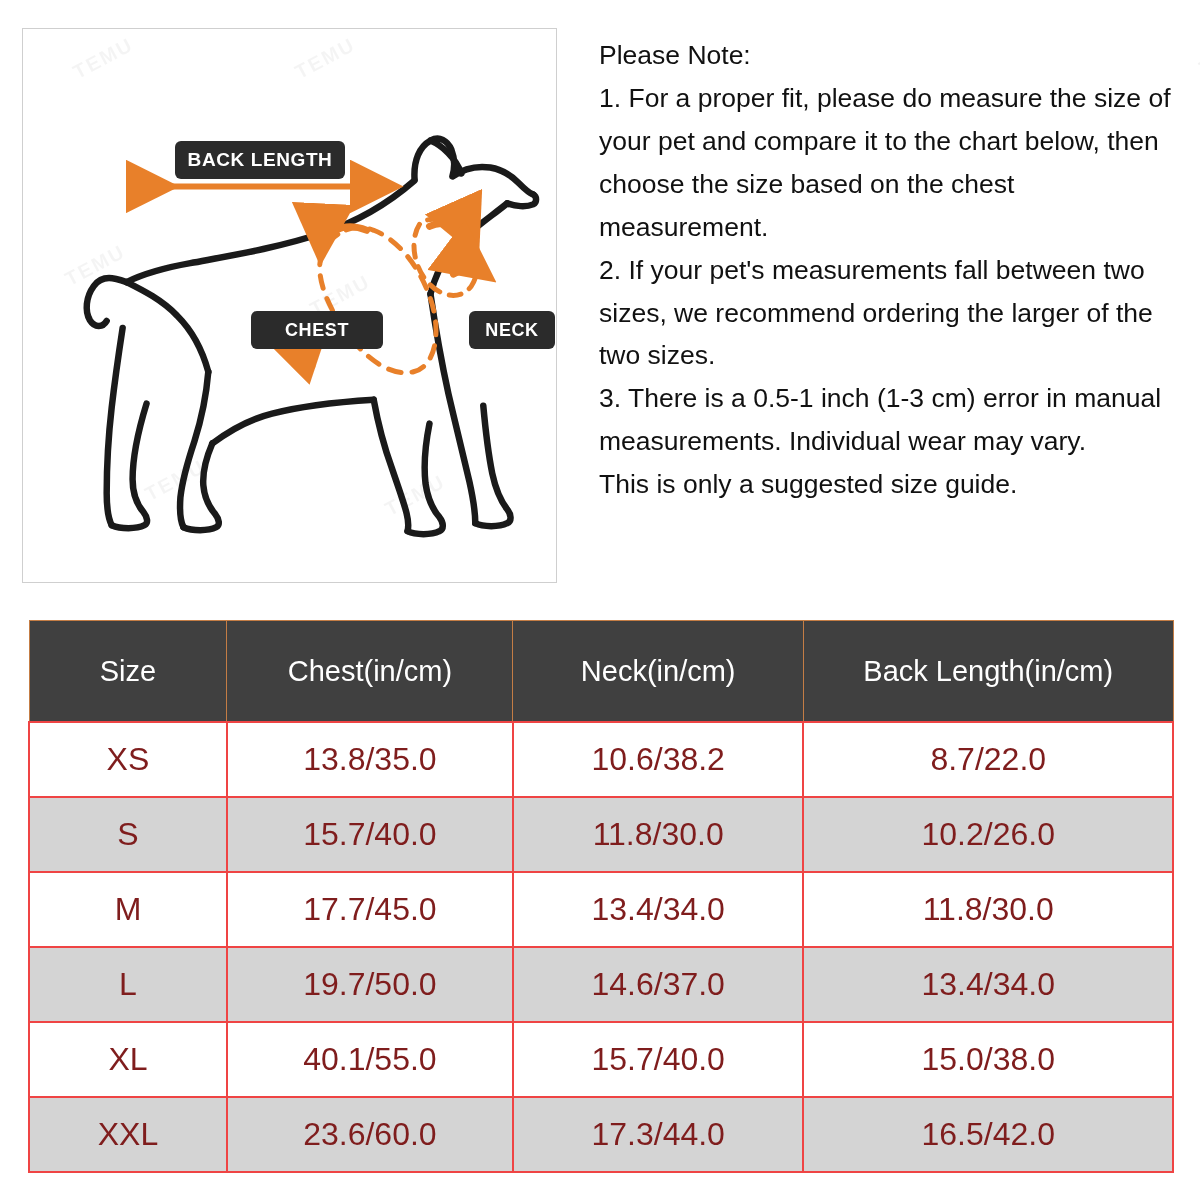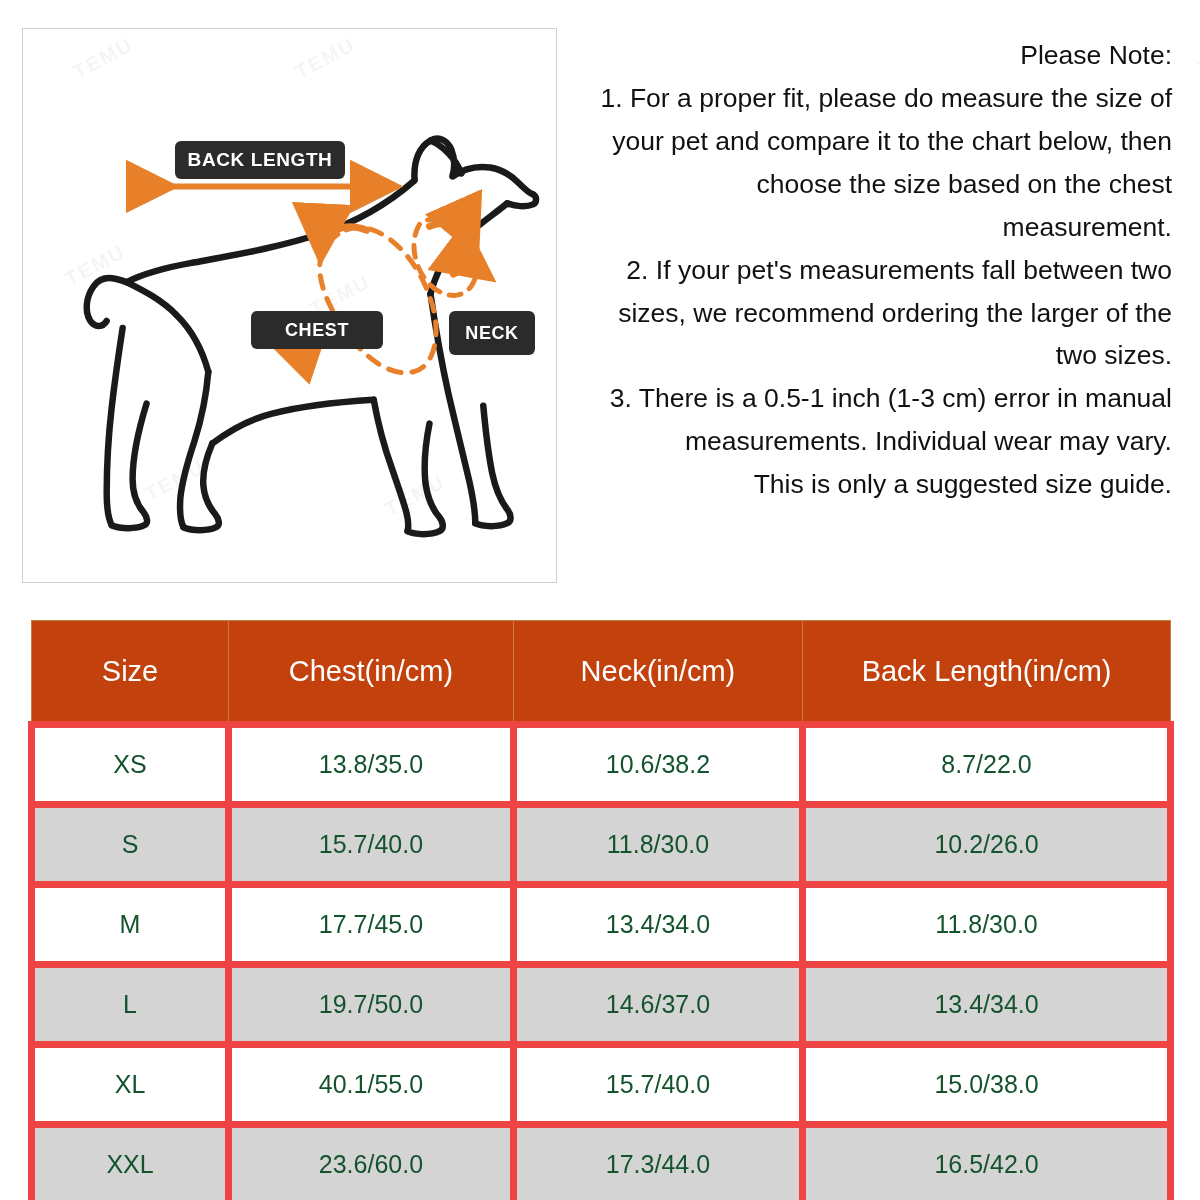--- a/index.html
+++ b/index.html
@@ -83,56 +83,55 @@
     border-radius: 6px;
     display: flex;
     align-items: center;
     justify-content: center;
     letter-spacing: 0.6px;
     white-space: nowrap;
     margin-top: 34px;
   }
   .tag-back  { left: 152px; top: 78px;  width: 170px; height: 38px; font-size: 19px; }
   .tag-chest { left: 228px; top: 248px; width: 132px; height: 38px; font-size: 18px; }
-  .tag-neck  { left: 426px; top: 248px; width: 86px;  height: 44px; font-size: 18px; }
+  .tag-neck  { left: 446px; top: 248px; width: 86px;  height: 38px; font-size: 18px; }
 
   
   .notes {
     flex: 1 1 auto;
     padding-left: 42px;
     padding-top: 6px;
     font-size: 26.5px;
     line-height: 1.62;
     color: #111111;
     position: relative;
-    text-align: right;
   }
   .notes p { margin: 0; }
 
   
   .table-wrap {
     position: absolute;
     left: 28px;
     top: 620px;
     width: 1146px;
   }
   table {
     border-collapse: collapse;
     width: 100%;
     table-layout: fixed;
   }
   th, td {
     text-align: center;
     vertical-align: middle;
-    font-size: 25px;
-    color: #14532d;
-    border: 7px solid #ef4444;
+    font-size: 32px;
+    color: #7f1d1d;
+    border: 2px solid #ef4444;
   }
   thead th {
-    background: #c2410c;
+    background: #404040;
     color: #ffffff;
     font-weight: normal;
     font-size: 29px;
     height: 98px;
     border: 1px solid #c47d45;
   }
   tbody td {
     height: 71px;
     background: #ffffff;
   }

